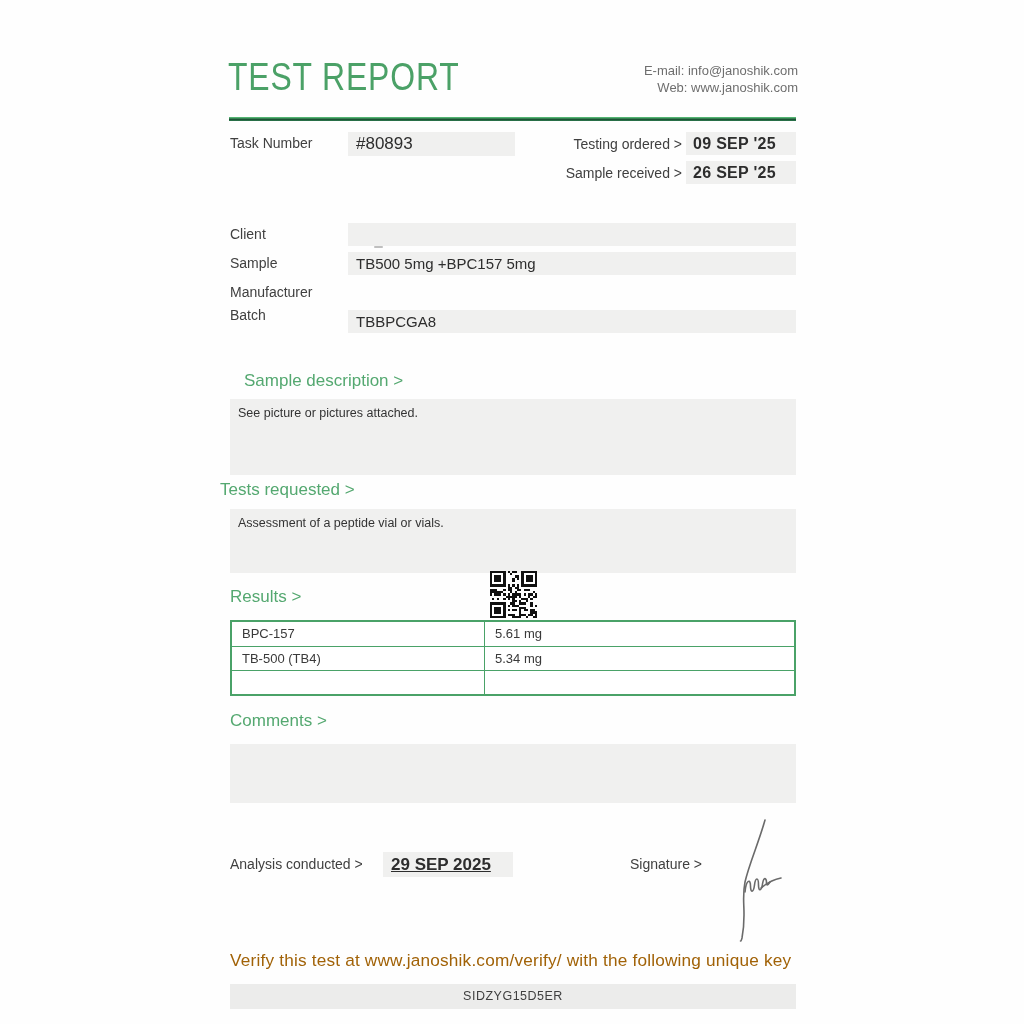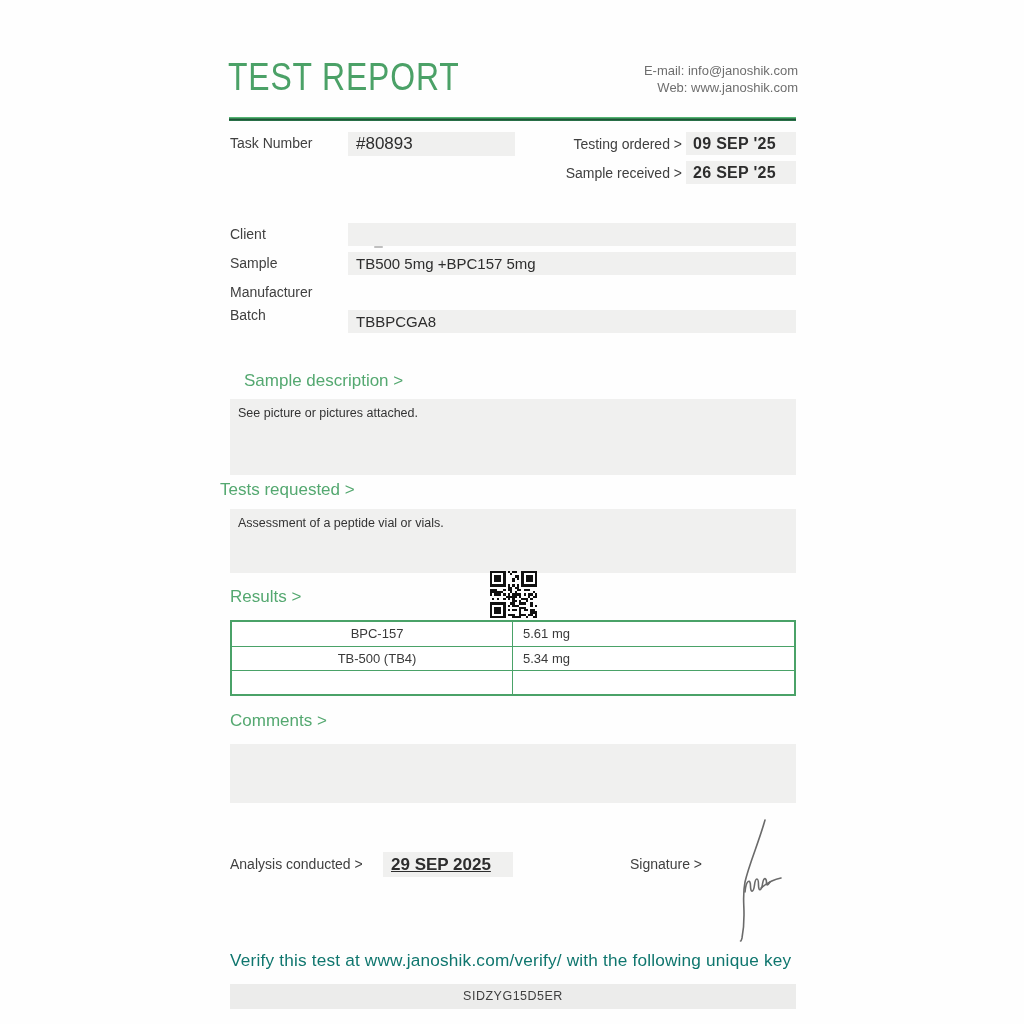--- a/index.html
+++ b/index.html
@@ -39,29 +39,29 @@
 
   
   .dbox { left:348px; width:448px; height:23px; line-height:23px; }
   .smudge { position:absolute; left:374px; top:246px; width:9px; height:2px; background:#8a8a8a; opacity:.55; border-radius:1px; }
 
   
   .rtable { position:absolute; left:230px; top:620px; width:566px; border:2px solid #4aa268; background:#fff; }
   .rrow { display:flex; height:24px; border-top:1.5px solid #4aa268; }
   .rrow:first-child { border-top:none; }
   .rcell { font-size:13px; color:#3a3a3a; line-height:23px; padding-left:10px; white-space:nowrap; }
-  .rc-name { width:281px; border-right:1.5px solid #4aa268;text-align:center; }
+  .rc-name { width:253px; border-right:1.5px solid #4aa268; }
   .rc-val { flex:1; }
 
   .qr { position:absolute; left:490px; top:571px; width:47px; height:47px; }
 
   
   .sig { position:absolute; left:712px; top:816px; }
   .verify { position:absolute; left:230px; top:950px; width:567px; font-size:17.2px;
-            color:#0f766e; white-space:nowrap; letter-spacing:.2px; }
+            color:#a16207; white-space:nowrap; letter-spacing:.2px; }
   .keybox { position:absolute; left:230px; top:984px; width:566px; height:25px; background:#ececeb;
             text-align:center; line-height:25px; font-size:12.5px; color:#3f3f3f;
             font-weight:500; letter-spacing:.5px; }
 </style>
 </head>
 <body>
 
 <div class="page">
 
   <div class="title">TEST REPORT</div>

